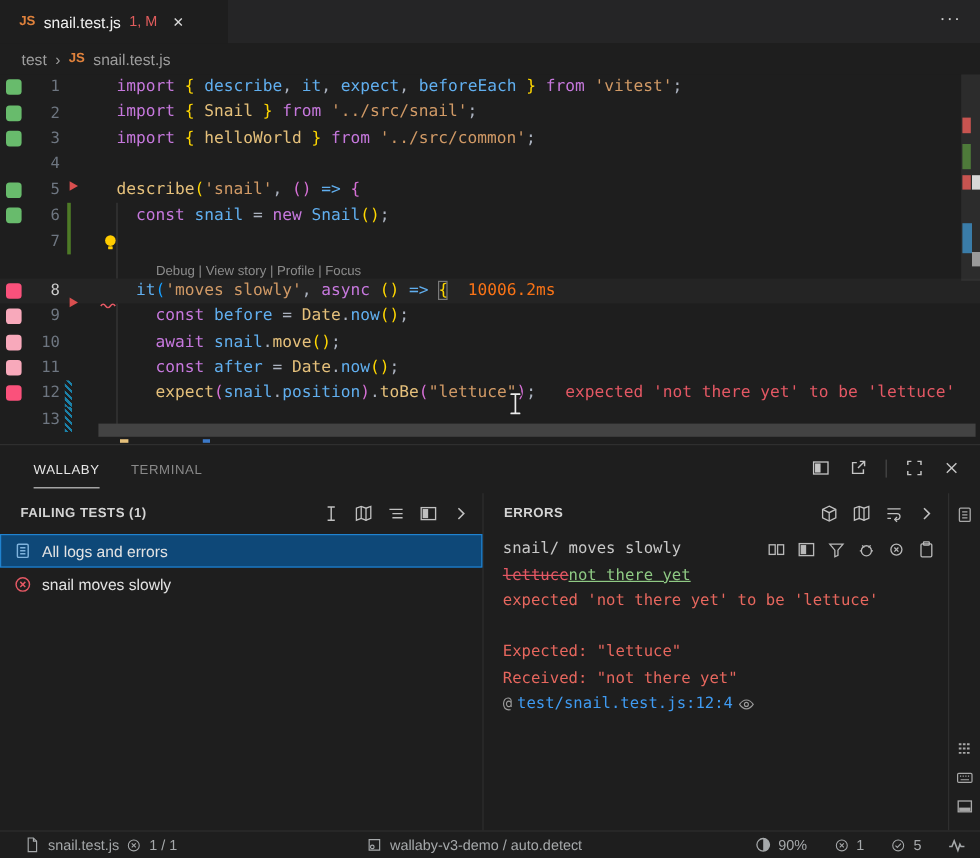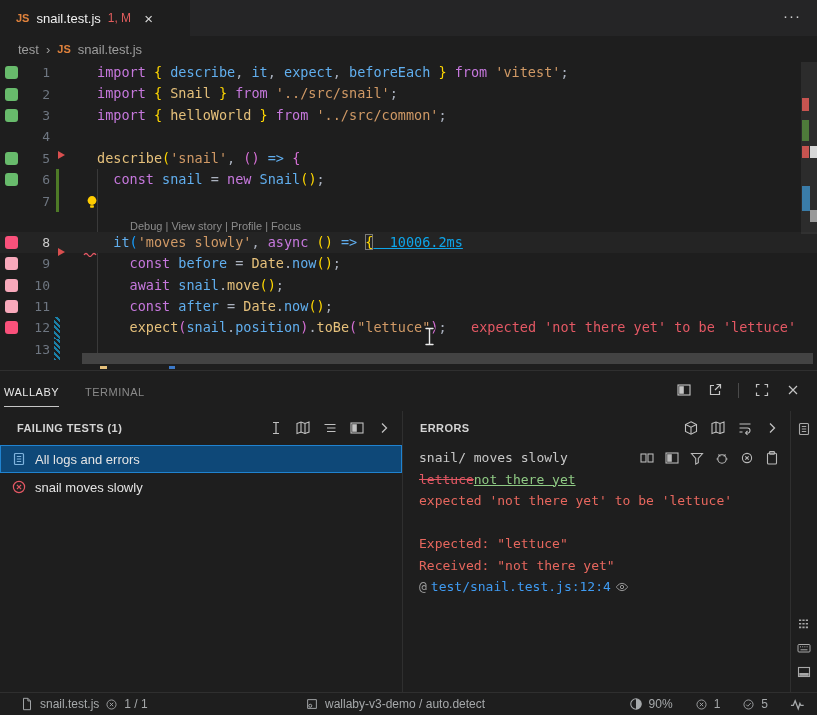--- a/index.html
+++ b/index.html
@@ -40,39 +40,39 @@
   .ccode { margin-left:33px; font:13.5px/21.4px "DejaVu Sans Mono", monospace; white-space:pre; flex:1; }
   .tk.kw  { color:#c678dd; }
   .tk.fn  { color:#e5c07b; }
   .tk.var { color:#61afef; }
   .tk.str { color:#d19a66; }
   .tk.pun { color:#abb2bf; }
   .tk.b1  { color:#ffd700; }
   .tk.b2  { color:#d670d6; }
   .tk.b3  { color:#179fff; }
   .tk.arr { color:#61afef; }
-  .tk.dim { color:#0ea5e9;text-decoration:underline; }
+  .tk.dim { color:#f97316; }
   .tk.ierr{ color:#e45864; }
   .tk.bx  { outline:1px solid #7a7a7a; outline-offset:-1px; }
   .lens-row { height:20px; display:flex; align-items:flex-end;margin-left:33px; }
   .lens { margin-left:97px; font-size:11px; color:#8c8c8c; cursor:pointer; }
   .indent-guide { position:absolute; left:97px; top:107px; height:191px; width:1px; background:#3a3a3a; }
   .tri { position:absolute; width:0; height:0; border-left:7px solid #d94f4f; border-top:4.5px solid transparent; border-bottom:4.5px solid transparent; }
   .bulb { position:absolute; left:84px; top:132px; }
   .squiggle { position:absolute; left:83px; top:189px; }
   .hscroll { position:absolute; left:82px; right:4px; top:291px; height:11px; background:#434343; }
   .peek { position:absolute; height:3px; top:304px; }
   .cursor-pointer { position:absolute; left:422px; top:264px; }
   .ruler { position:absolute; right:0; top:0; width:16px; height:308px; }
   .ruler .slider { position:absolute; left:0; right:0; top:0; height:172px; background:rgba(120,120,120,0.16); }
   .rmark { position:absolute; }
 
   
   .panel { position:absolute; top:370px; left:0; right:0; height:322px; background:#1e1e1e; border-top:1px solid #2f2f2f; }
-  .ptabs { height:40px; display:flex; align-items:center; padding-left:4px; gap:26px; }
+  .ptabs { height:40px; display:flex; align-items:center; padding-left:28px; gap:26px; }
   .ptab { font-size:11px; letter-spacing:0.5px; color:#8a8a8a; padding:10px 0 8px; cursor:pointer; }
   .ptab.active { color:#e7e7e7; border-bottom:1px solid #c6c6c6; }
   .ptab-icons { position:absolute; right:16px; top:11px; display:flex; align-items:center; gap:15px; color:#c5c5c5; }
   .vsep { width:1px; height:15px; background:#4a4a4a; }
   .pbody { position:absolute; top:40px; bottom:0; left:0; right:0; display:flex; }
   .pleft { width:403px; border-right:1px solid #2f2f2f; }
   .pright { flex:1; border-right:1px solid #2f2f2f; position:relative; overflow:hidden; }
   .prail { width:26px; display:flex; flex-direction:column; align-items:center; padding:10px 0 12px; gap:8px; color:#a8a8a8; }
   .prail .spacer { flex:1; }
   .phead { height:34px; display:flex; align-items:center; padding:0 10px 0 17px; font-size:11px; font-weight:bold; letter-spacing:0.4px; color:#d4d4d4; }

